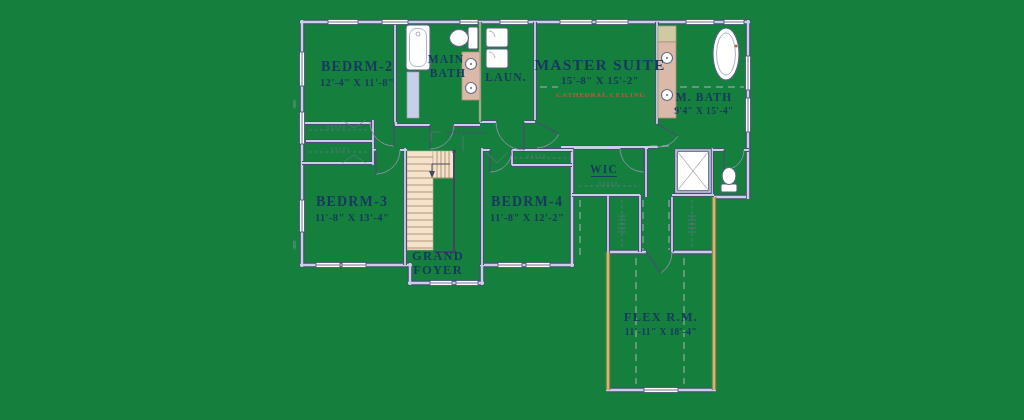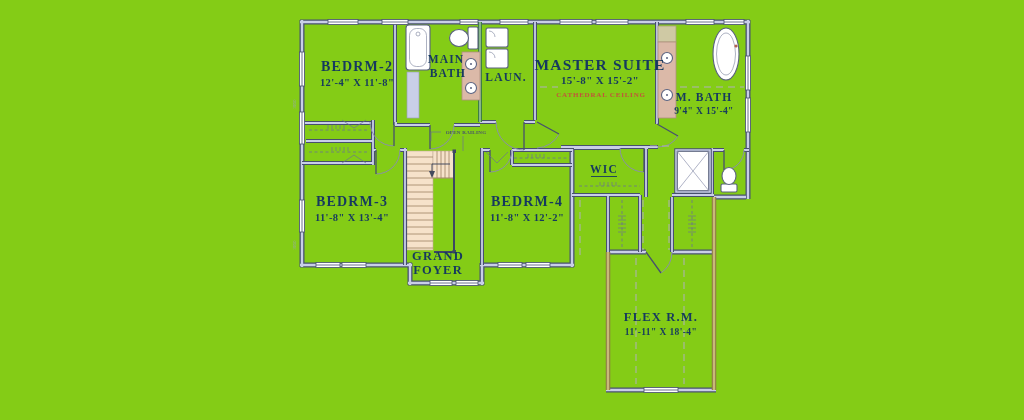--- a/index.html
+++ b/index.html
@@ -1,16 +1,16 @@
 <!DOCTYPE html>
 <html><head>
 <meta charset="utf-8">
 <style>
   html,body{margin:0;padding:0;background:#ffffff;}
-  .stage{position:relative;width:1024px;height:420px;background:#84cc16;overflow:hidden;}
+  .stage{position:relative;width:1024px;height:420px;background:#15803d;overflow:hidden;}
   svg{display:block;}
   text{font-family:"Liberation Serif",serif;fill:#16395f;}
   .rn{font-weight:700;letter-spacing:1.2px;}
   .rd{font-weight:700;letter-spacing:0.4px;}
   .cath{fill:#c2553a;font-weight:700;letter-spacing:0.8px;}
   .tinyl{fill:#47506e;font-weight:700;letter-spacing:0.3px;}
   .winlbl{fill:#9aa3bd;font-weight:400;}
   .wd{stroke:#47506e;stroke-width:5;fill:none;}
   .wdc{stroke:#c9cfe8;stroke-width:2.4;fill:none;}
   .id{stroke:#47506e;stroke-width:4;fill:none;}

